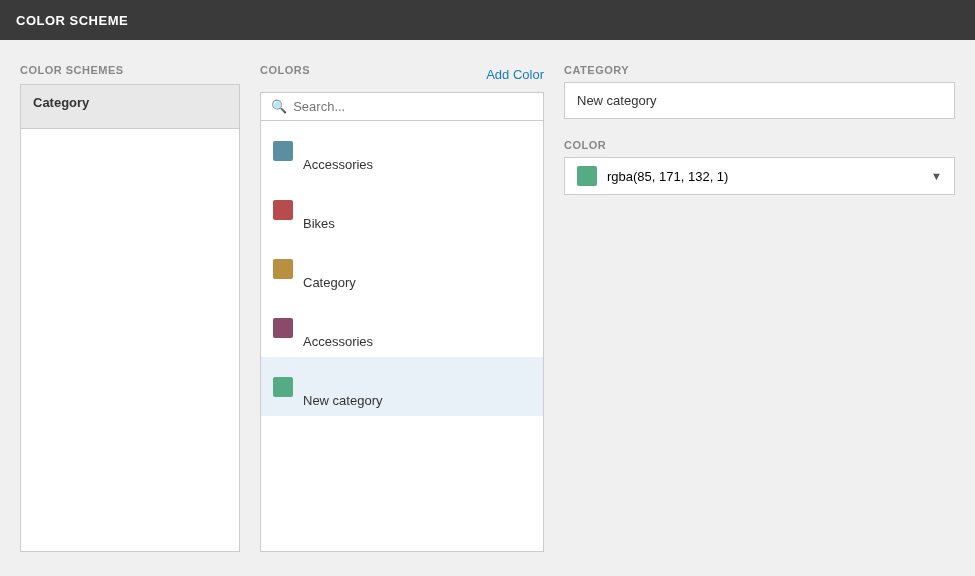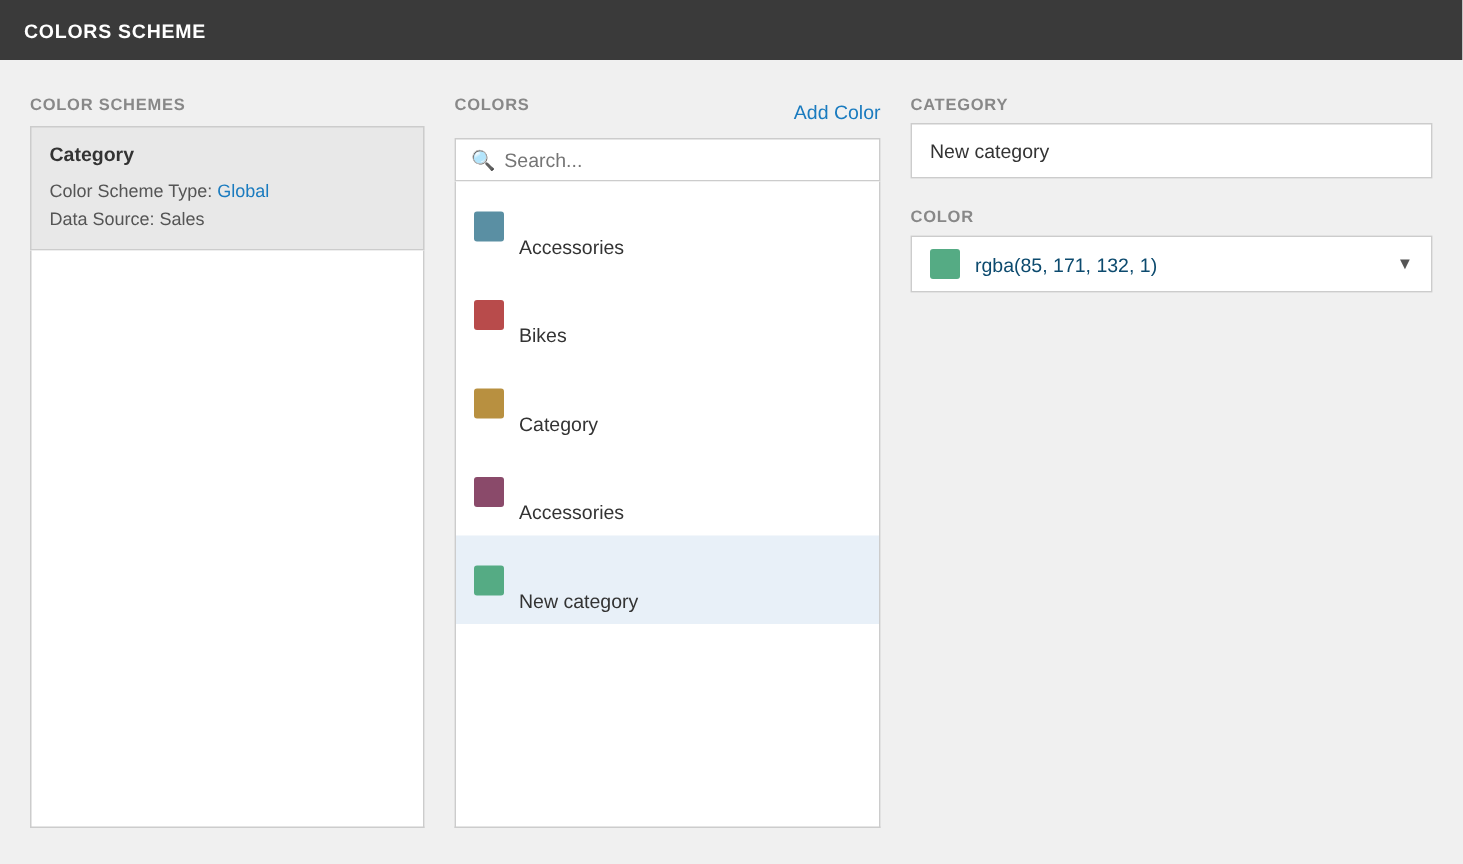--- a/index.html
+++ b/index.html
@@ -25,21 +25,21 @@
       letter-spacing: 0.5px;
     }
     .main-content {
       display: flex;
       padding: 24px 20px;
       gap: 20px;
       height: calc(576px - 40px);
     }
     
     .left-panel {
-      width: 263px;
+      width: 220px;
       display: flex;
       flex-direction: column;
       gap: 0;
     }
     .section-label {
       font-size: 11px;
       font-weight: bold;
       color: #888;
       letter-spacing: 0.5px;
       margin-bottom: 8px;
@@ -187,50 +187,40 @@
     }
     .color-dropdown-swatch {
       width: 20px;
       height: 20px;
       border-radius: 2px;
       flex-shrink: 0;
     }
     .color-dropdown-value {
       flex: 1;
       font-size: 13px;
-      color: #0c4a6e;
+      color: #000000;
     }
     .dropdown-arrow {
       color: #555;
       font-size: 11px;
     }
   </style>
 </head>
 <body>
 
 <div class="topbar">
-  <span class="topbar-title">COLORS SCHEME</span>
+  <span class="topbar-title">COLOR SCHEME</span>
 </div>
 
 <div class="main-content">
 
   <div class="left-panel">
     <div class="section-label">COLOR SCHEMES</div>
     <div class="scheme-card">
       <div class="scheme-card-title">Category</div>
-      <div class="scheme-card-meta">
-        <div>
-          <span class="label">Color Scheme Type:</span>
-          <span class="global">Global</span>
-        </div>
-        <div>
-          <span class="label">Data Source:</span>
-          <span class="sales">Sales</span>
-        </div>
-      </div>
     </div>
     <div class="scheme-card-empty"></div>
   </div>
 
   <div class="middle-panel">
     <div class="middle-header">
       <div class="section-label">COLORS</div>
       <a class="add-color-link">Add Color</a>
     </div>
     <div class="search-box">

